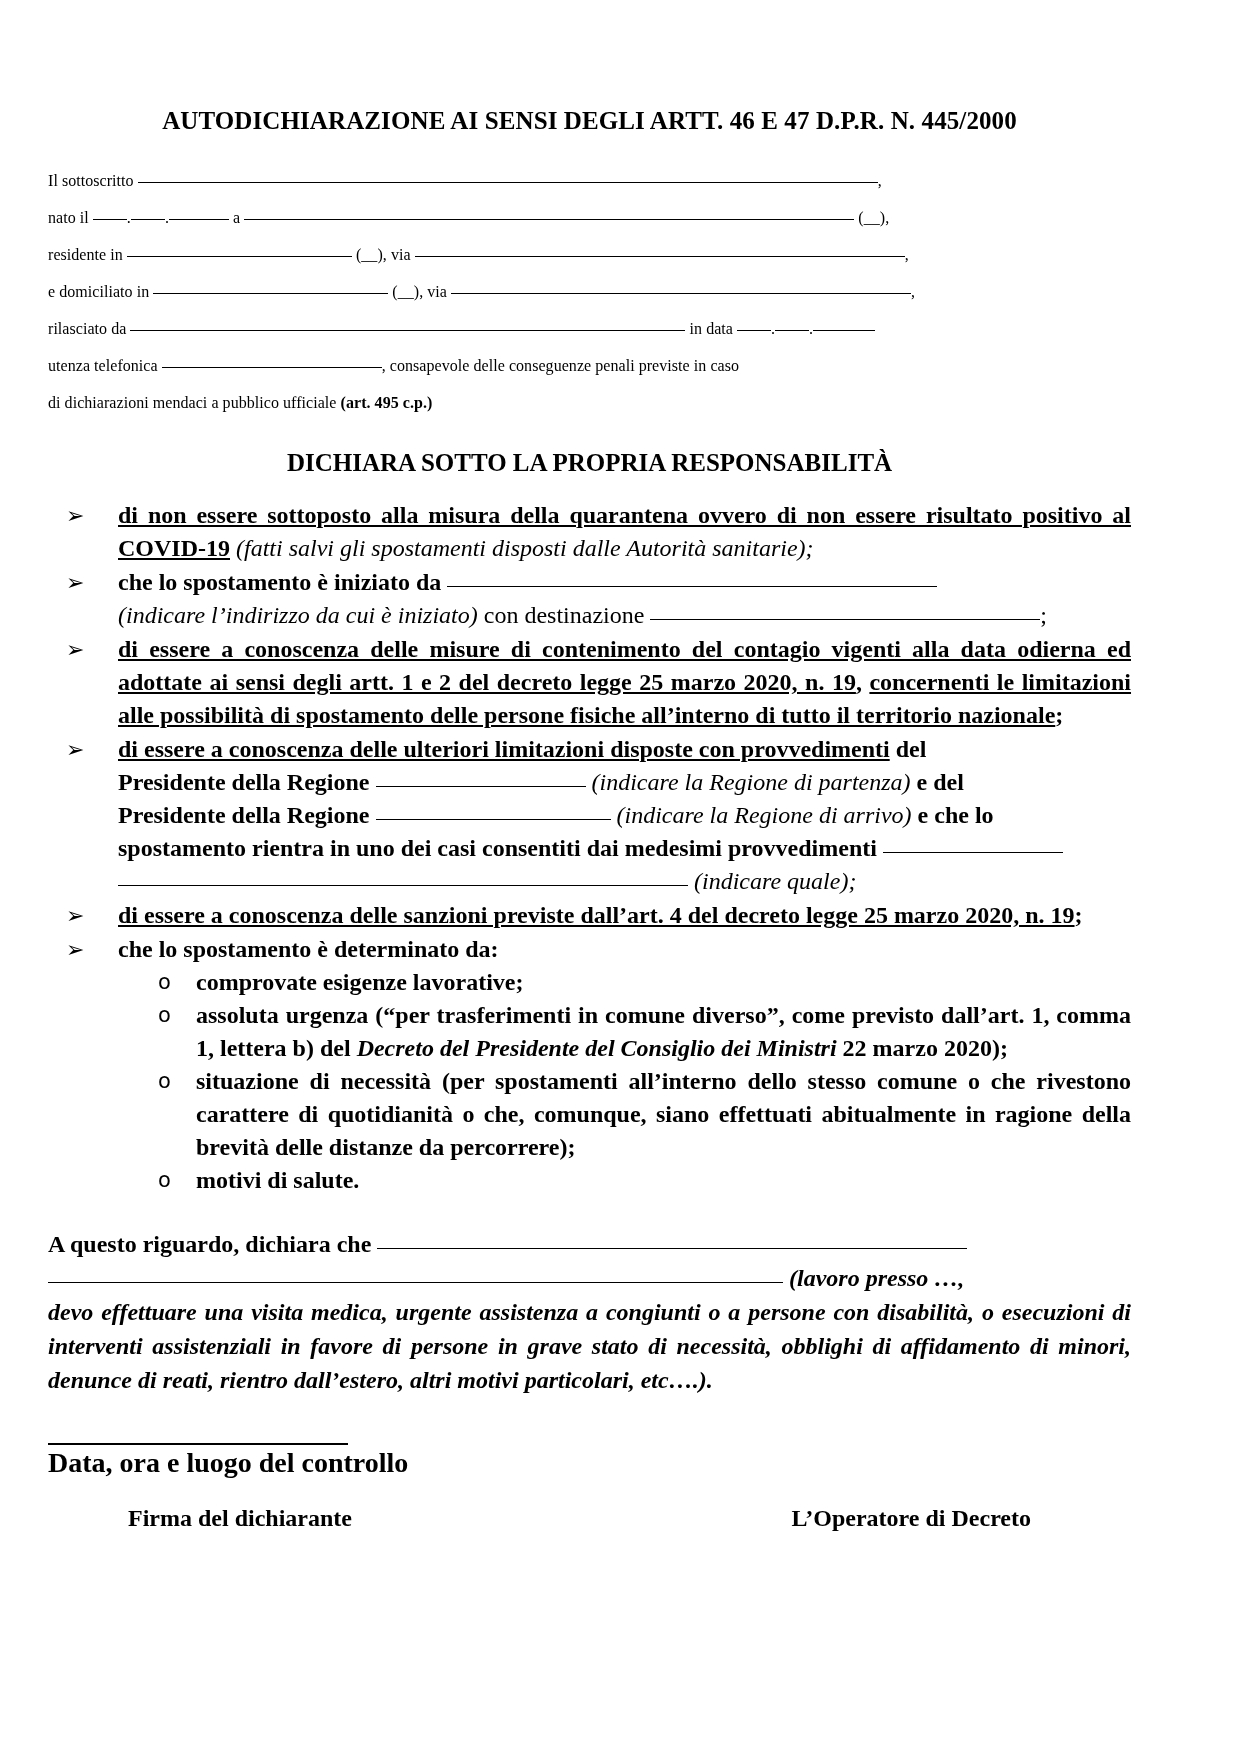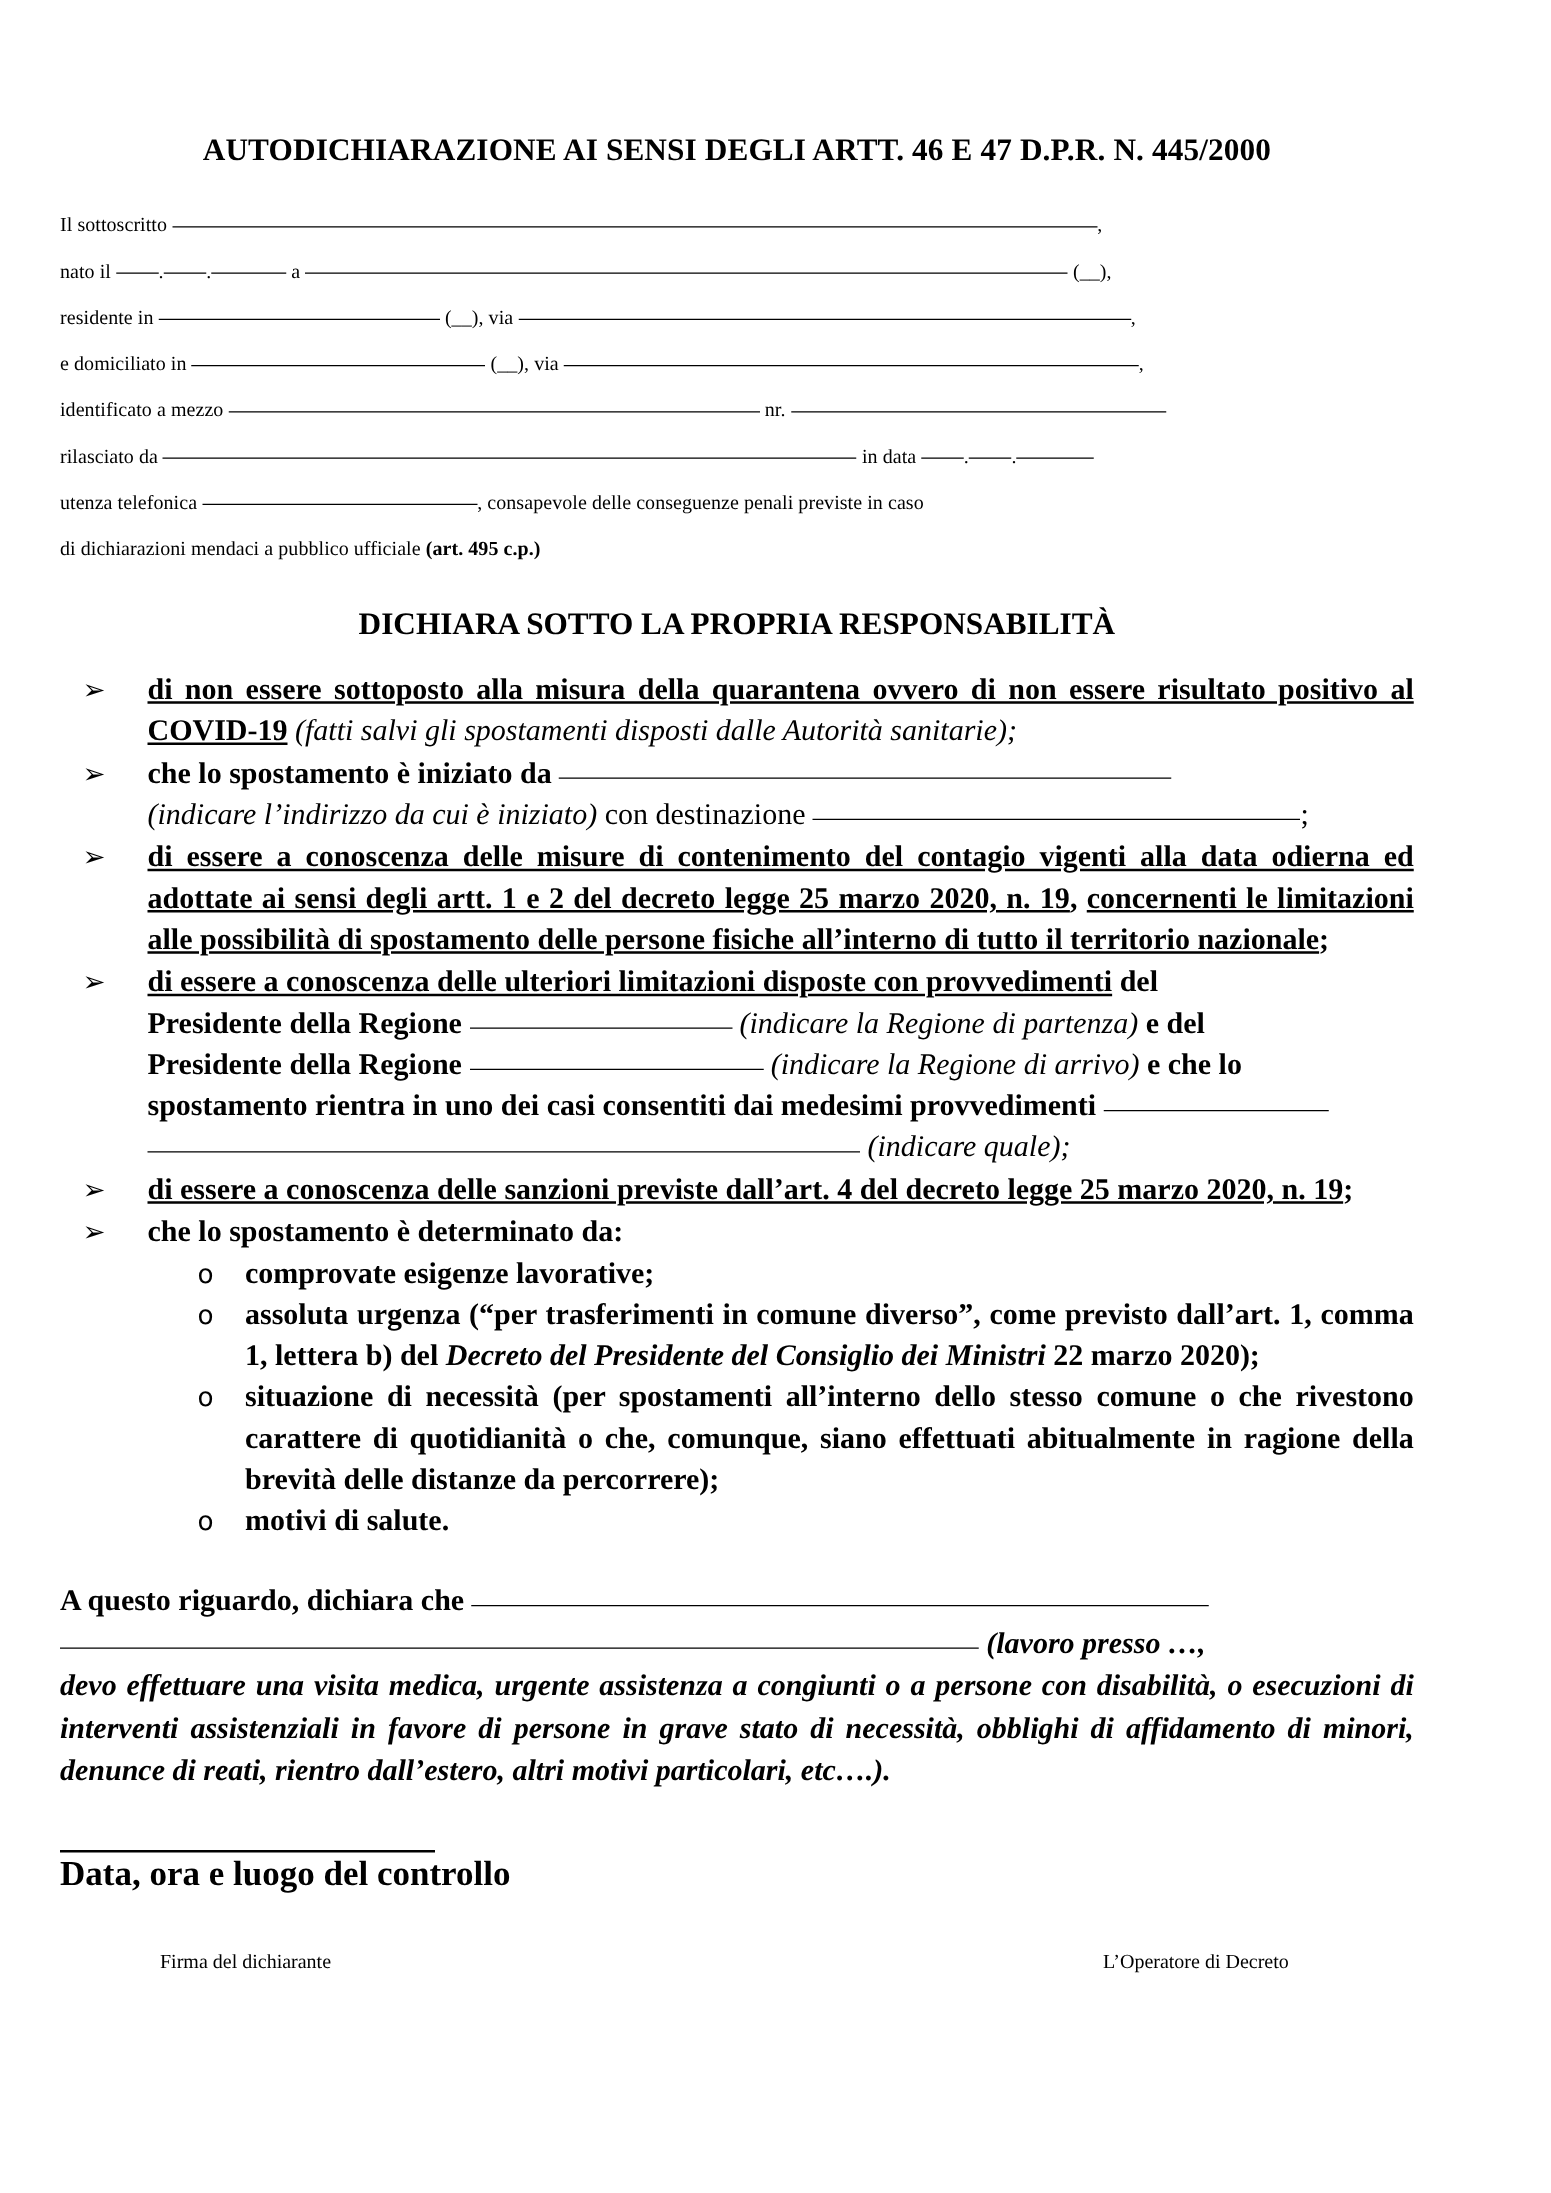--- a/index.html
+++ b/index.html
@@ -129,23 +129,23 @@
     border-top: 2.2px solid #000;
   }
   .sig-label {
     font-size: 28px;
     font-weight: bold;
     line-height: 32px;
     margin-top: 2px;
   }
   .sig-row {
     display: flex;
-    margin-top: 45px;
-    font-size: 16px;
-    font-weight: normal;
+    margin-top: 26px;
+    font-size: 24px;
+    font-weight: bold;
   }
   .sig-row .left { margin-left: 80px; }
   .sig-row .right { margin-left: auto; margin-right: 100px; }
   .nowrapline { white-space: nowrap; }
 </style>
 </head>
 <body>
 
 <div class="page">
 
@@ -173,26 +173,20 @@
       <span class="blank" style="width:490px"></span><span>,</span>
     </p>
 
     <p class="field-line">
       <span>e domiciliato in</span>
       <span class="blank" style="width:235px"></span>
       <span>(__), via</span>
       <span class="blank" style="width:460px"></span><span>,</span>
     </p>
 
-    <p class="field-line">
-      <span>identificato a mezzo</span>
-      <span class="blank" style="width:425px"></span>
-      <span>nr.</span>
-      <span class="blank" style="width:300px"></span>
-    </p>
 
     <p class="field-line">
       <span>rilasciato da</span>
       <span class="blank" style="width:555px"></span>
       <span>in data</span>
       <span class="dotgap"></span>.<span class="dotgap"></span>.<span class="blank" style="width:62px"></span>
     </p>
 
     <p class="field-line">
       <span>utenza telefonica</span>

